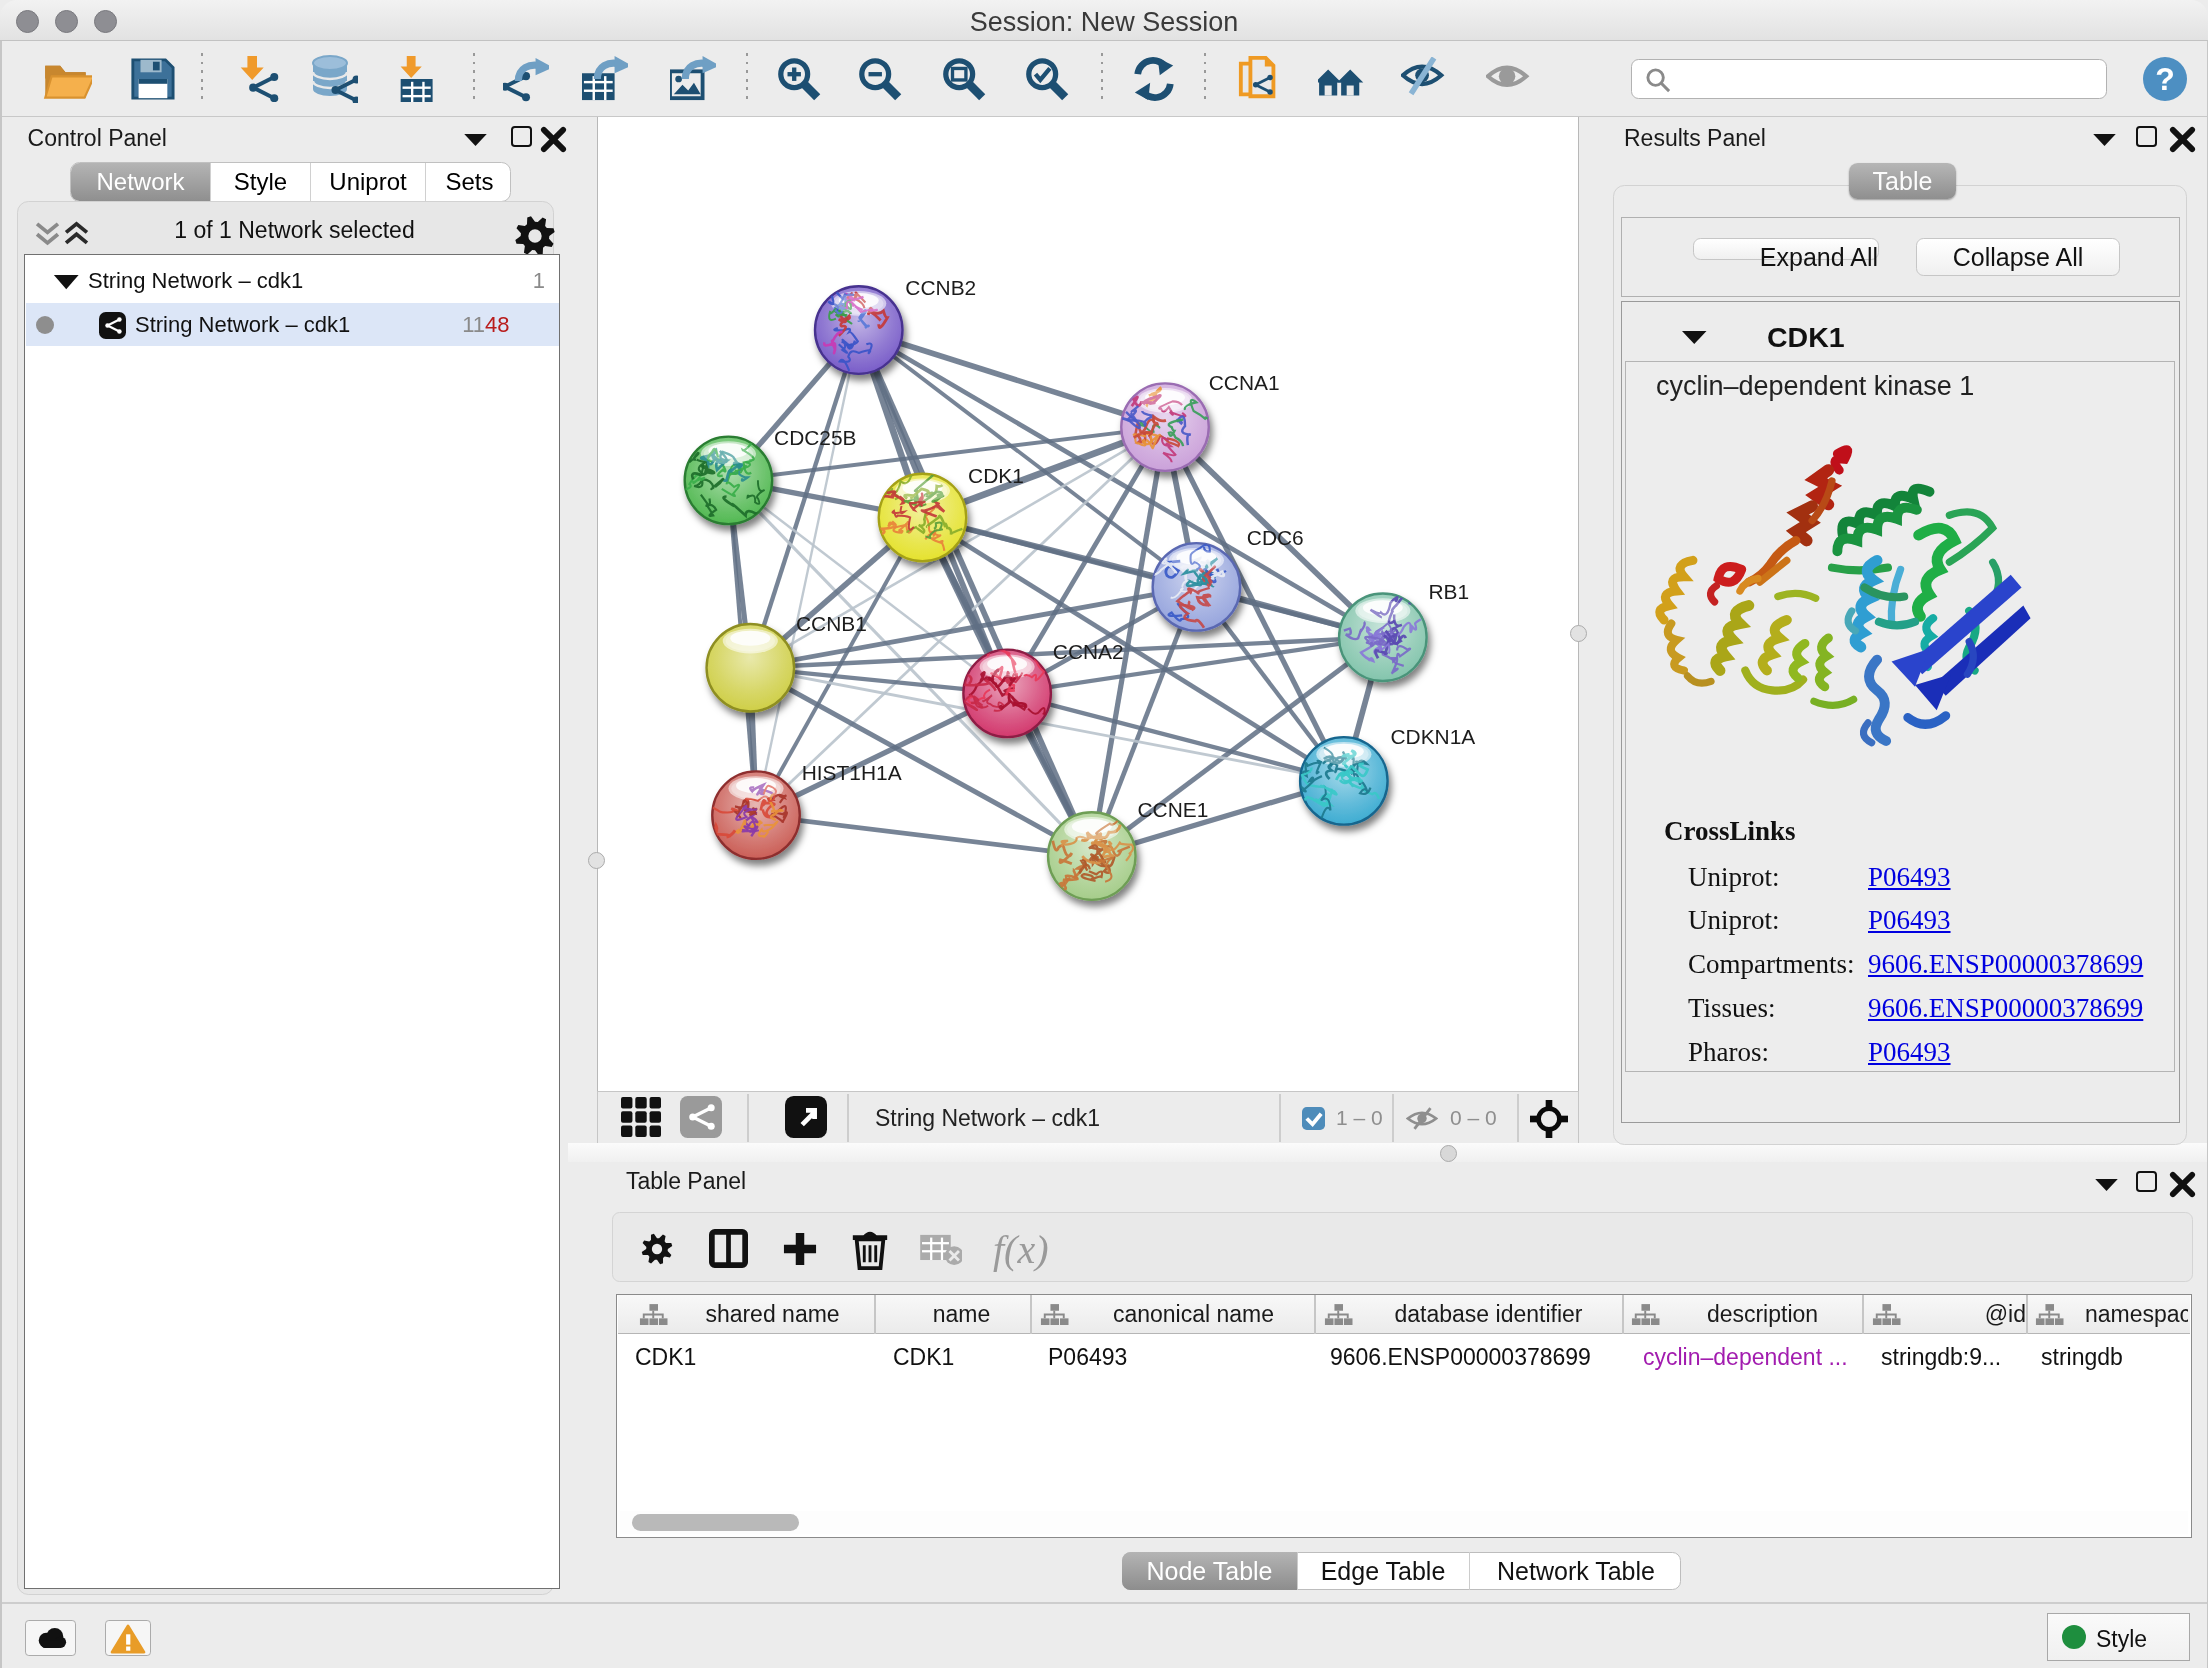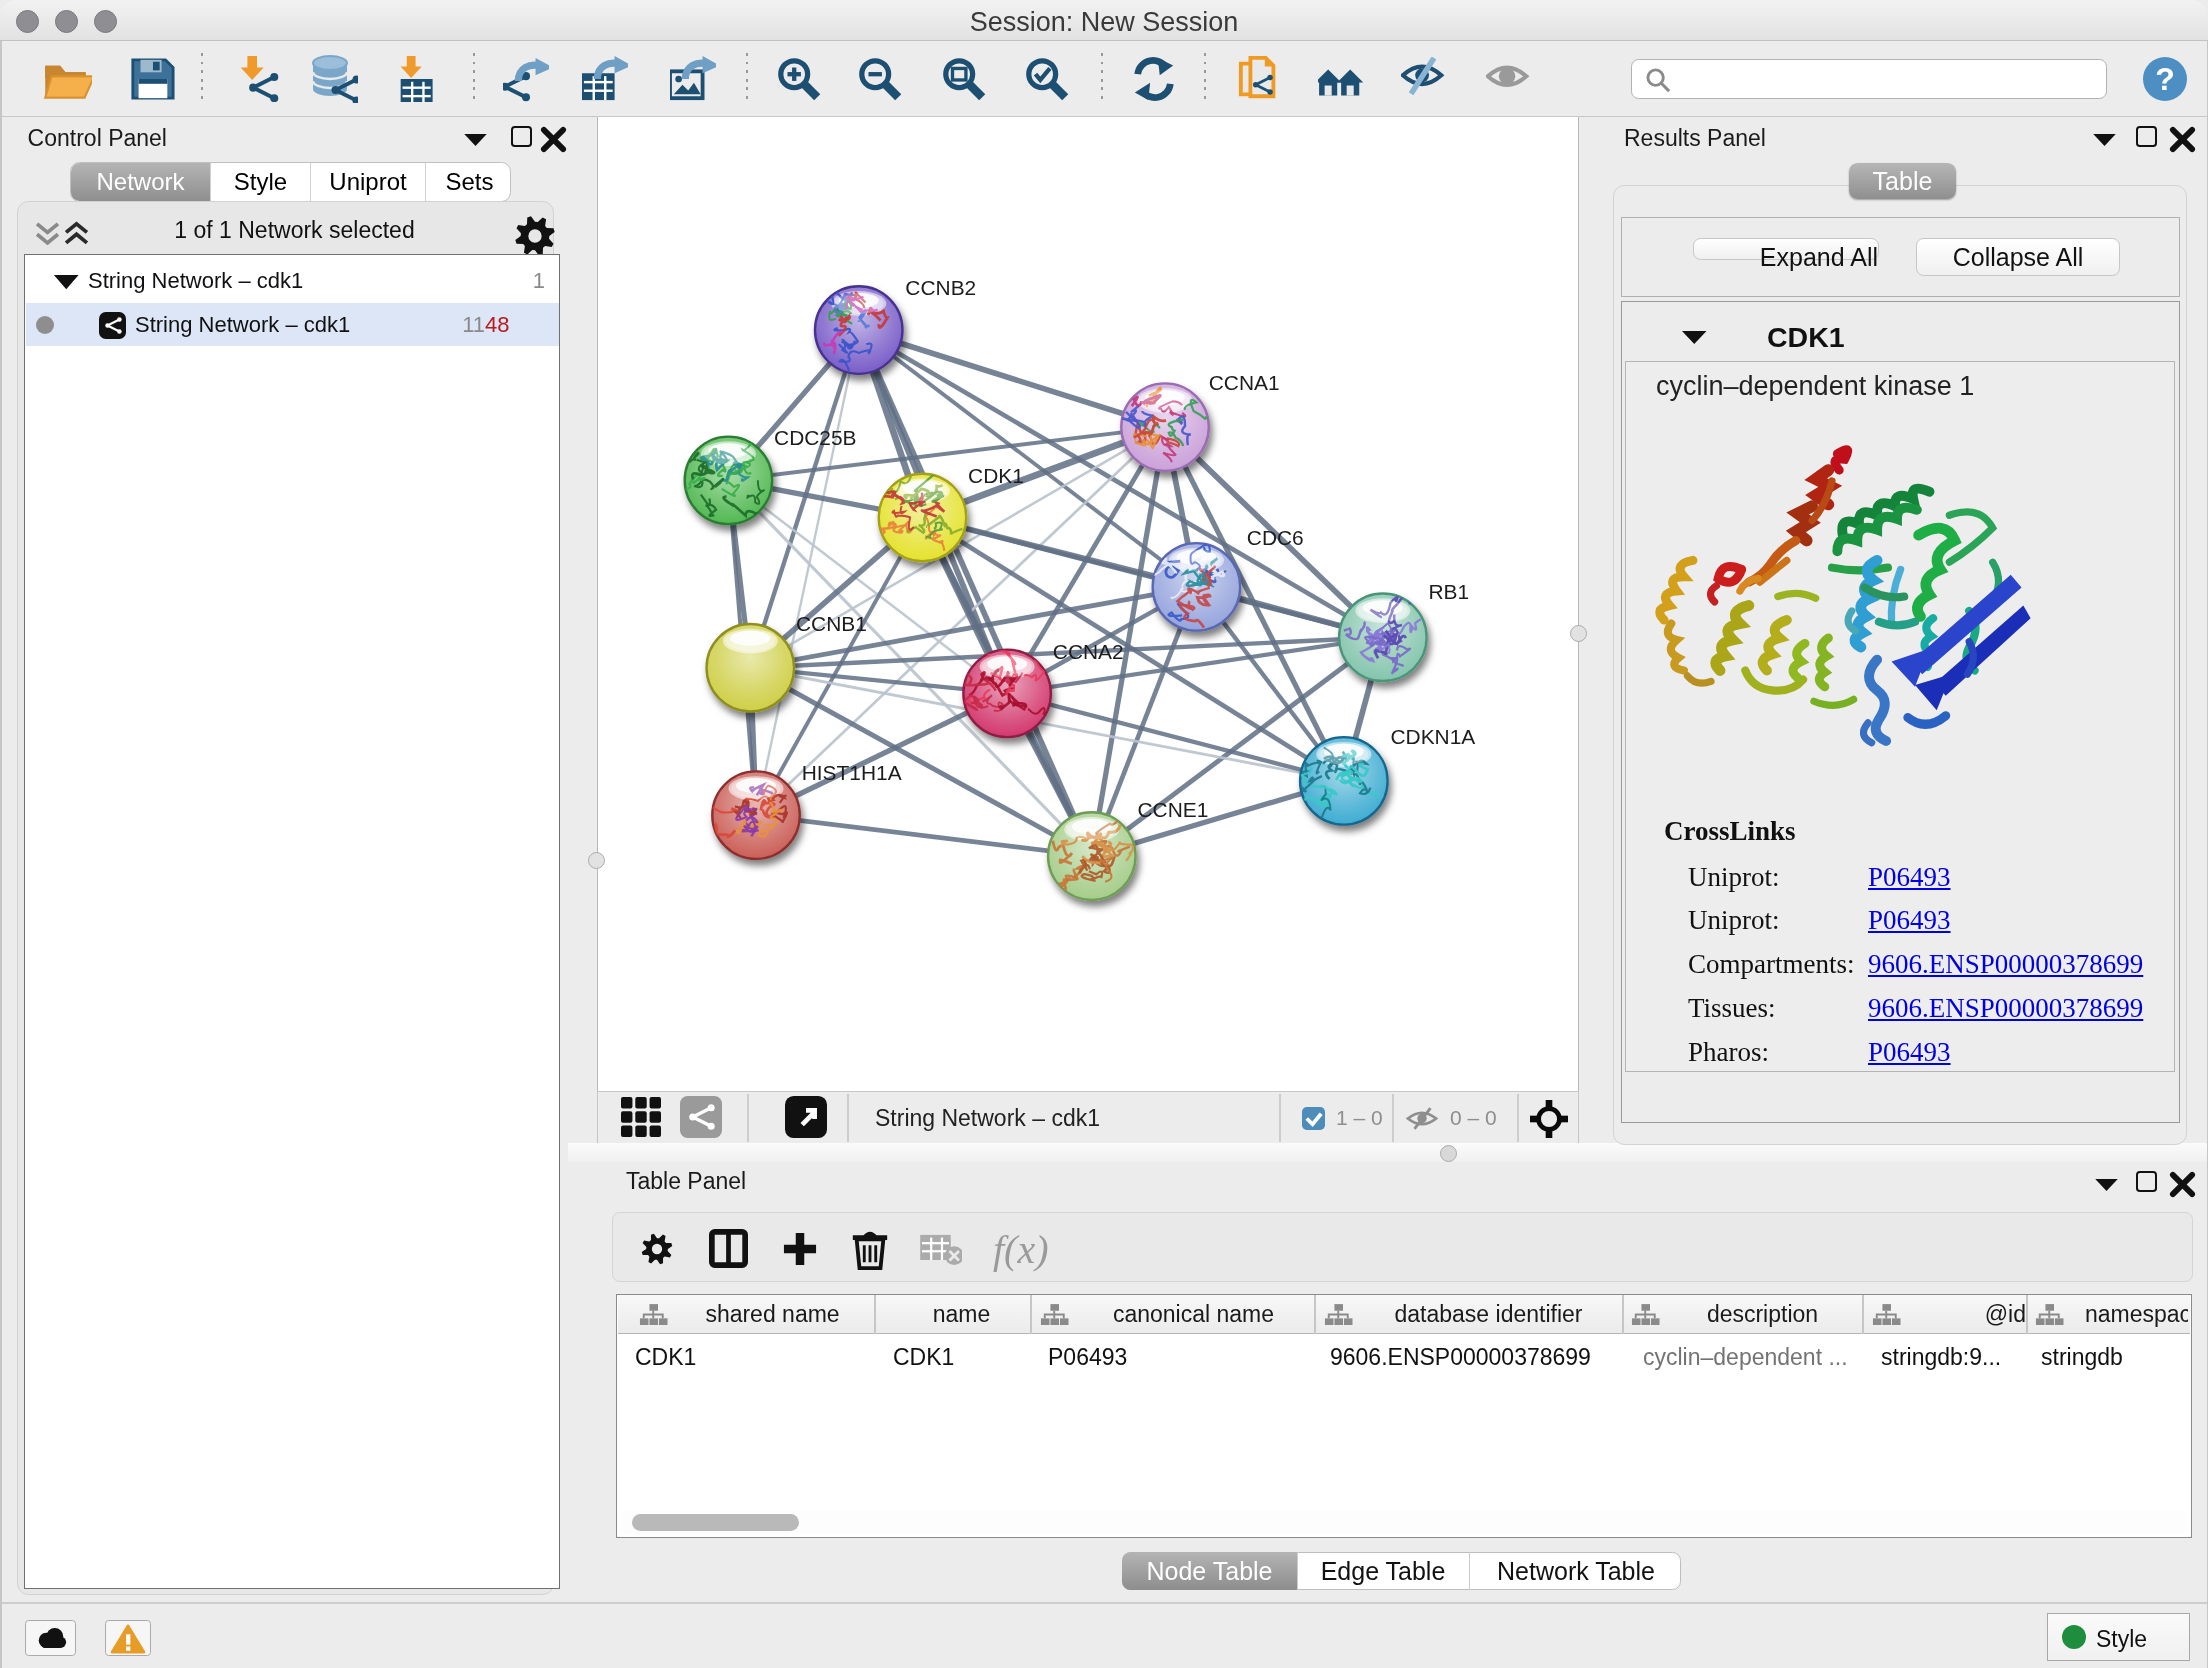--- a/index.html
+++ b/index.html
@@ -815,21 +815,21 @@
     <rect x="11" y="1" width="9" height="7" fill="#8a8a8a"></rect>
     <rect x="1" y="16" width="9" height="7" fill="#8a8a8a"></rect>
     <rect x="11" y="16" width="9" height="7" fill="#8a8a8a"></rect>
     <rect x="21" y="16" width="9" height="7" fill="#8a8a8a"></rect>
     <path d="M15 8 v4 M5 16 v-4 h20 v4 M15 12 v4" stroke="#8a8a8a" stroke-width="2" fill="none"></path>
   </svg>
 <div class="ab" style="left:635px;top:1344px;font-size:23px;color:#111">CDK1</div>
 <div class="ab" style="left:893px;top:1344px;font-size:23px;color:#111">CDK1</div>
 <div class="ab" style="left:1048px;top:1344px;font-size:23px;color:#111">P06493</div>
 <div class="ab" style="left:1330px;top:1344px;font-size:23px;color:#111">9606.ENSP00000378699</div>
-<div class="ab" style="left:1643px;top:1344px;font-size:23px;color:#737373">cyclin–dependent ...</div>
+<div class="ab" style="left:1643px;top:1344px;font-size:23px;color:#a21caf">cyclin–dependent ...</div>
 <div class="ab" style="left:1881px;top:1344px;font-size:23px;color:#111">stringdb:9...</div>
 <div class="ab" style="left:2041px;top:1344px;font-size:23px;color:#111">stringdb</div>
 <div class="ab" style="left:620px;top:1511px;width:1568px;height:23px;background:#fdfdfd"></div>
 <div class="ab" style="left:632px;top:1514px;width:167px;height:17px;border-radius:8.6px;background:#b9b9b9"></div>
 <div class="ab" style="left:1122px;top:1552px;width:559px;height:38px;background:#fff;border:1px solid #bdbdbd;border-radius:8.6px"></div>
 <div class="ab" style="left:1122px;top:1552px;width:175px;height:38px;background:linear-gradient(#b4b4b4,#8d8d8d);border-radius:8.6px 0 0 8.6px;color:#fff;font-size:25px;text-align:center;line-height:38px">Node Table</div>
 <div class="ab" style="left:1297px;top:1552px;width:171px;height:38px;font-size:25px;text-align:center;line-height:38px;color:#111;border-left:1px solid #ccc">Edge Table</div>
 <div class="ab" style="left:1469px;top:1552px;width:213px;height:38px;font-size:25px;text-align:center;line-height:38px;color:#111;border-left:1px solid #ccc">Network Table</div>
 <div class="ab" style="left:0;top:1602px;width:2208px;height:1.9px;background:#cdcdcd"></div>
 <div class="ab" style="left:25px;top:1620px;width:51px;height:36px;background:#f6f6f6;border:1.9px solid #ababab;border-radius:3.8px"></div>

